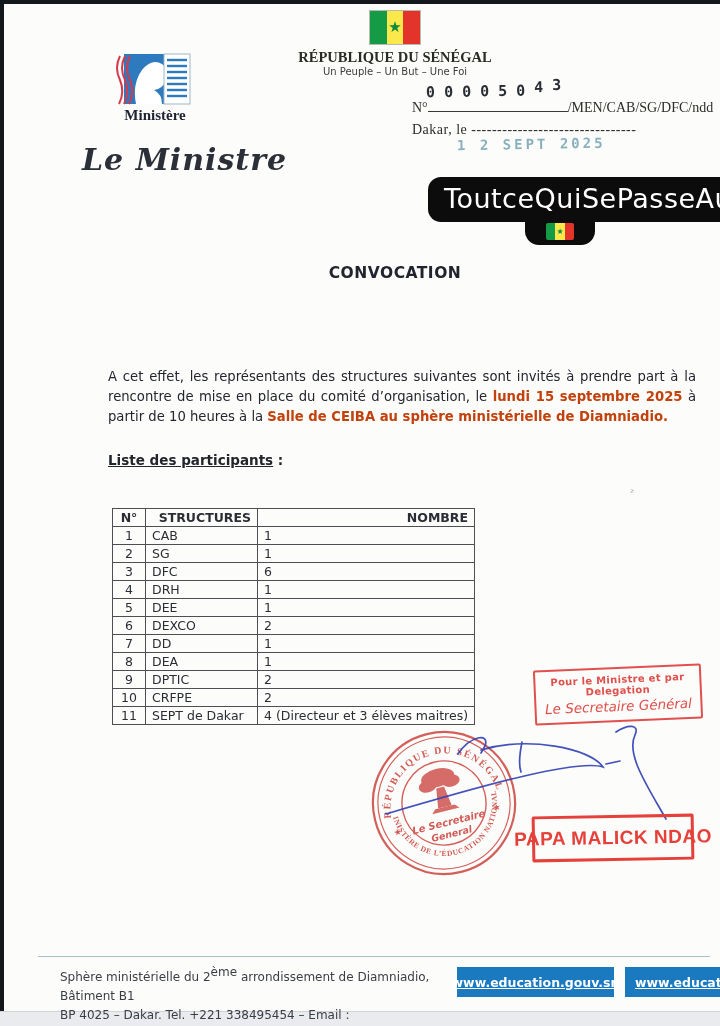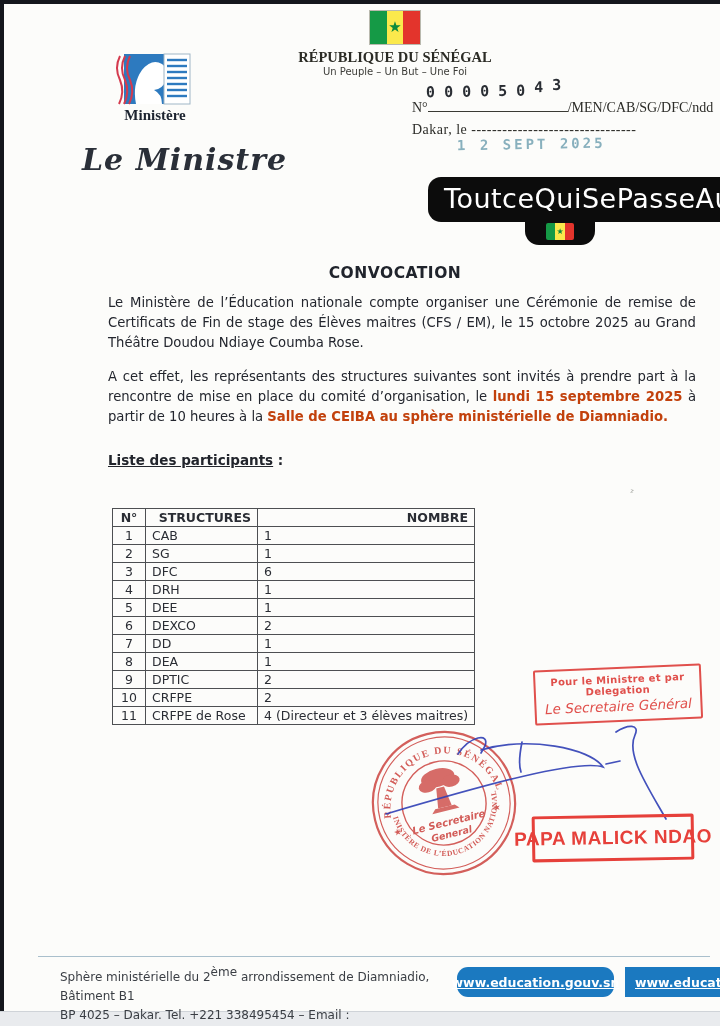--- a/index.html
+++ b/index.html
@@ -137,21 +137,21 @@
     position:absolute; left:60px; top:963px; width:400px;
     font-size:12px; line-height:19px; color:#3a3e44;
   }
   .footer-address sup { font-size:12px; }
   .web-box {
     position:absolute; top:967px; height:30px; background:#1b79c0;
     display:flex; align-items:center; justify-content:center;
     color:#fff; font-weight:bold; font-size:12.5px; text-decoration:underline;
     white-space:nowrap; padding:0 10px;
   }
-  .web-box.b1 { left:457px; width:157px;border-radius:11px; }
+  .web-box.b1 { left:457px; width:157px; }
   .web-box.b2 { left:625px; width:95px; justify-content:flex-start; }
 
   .tiny-mark { position:absolute; left:630px; top:487px; color:#9a9c96; font-size:10px;
                transform:rotate(10deg); }
 </style>
 </head>
 <body>
 
 <div class="page">
   <div class="edge-top"></div>
@@ -213,21 +213,20 @@
           <div class="y">
             <span class="star">★</span>
           </div>
           <div class="r"></div>
       </div>
     </div>
   </div>
 
   <div class="doc-title">CONVOCATION</div>
 
-  <div class="para p1">Le Ministère de l’Éducation nationale compte organiser une Cérémonie de remise de Certificats de Fin de stage des Élèves maitres (CFS / EM), le 15 octobre 2025 au Grand Théâtre Doudou Ndiaye Coumba Rose.</div>
 
   <div class="para p2">
     <span>A cet effet, les représentants des structures suivantes sont invités à prendre part à la rencontre de mise en place du comité d’organisation, le </span><b>lundi 15 septembre 2025</b><span> à partir de 10 heures à la </span><b>Salle de CEIBA au sphère ministérielle de Diamniadio.</b>
   </div>
 
   <div class="list-label">
     <span class="u">Liste des participants</span><span> :</span>
   </div>
 
   <table class="participants">
@@ -284,21 +283,21 @@
           <td class="c-st">DPTIC</td>
           <td class="c-nb">2</td>
         </tr>
         <tr>
           <td class="c-no">10</td>
           <td class="c-st">CRFPE</td>
           <td class="c-nb">2</td>
         </tr>
         <tr>
           <td class="c-no">11</td>
-          <td class="c-st">CRFPE de Rose</td>
+          <td class="c-st">SEPT de Dakar</td>
           <td class="c-nb">4 (Directeur et 3 élèves maitres)</td>
         </tr>
       </tbody>
   </table>
 
   <div class="tiny-mark">ᶻ</div>
 
   <div class="stamp-delegation">
     <div class="l1">Pour le Ministre et par Delegation</div>
     <div class="l2">Le Secretaire Général</div>

